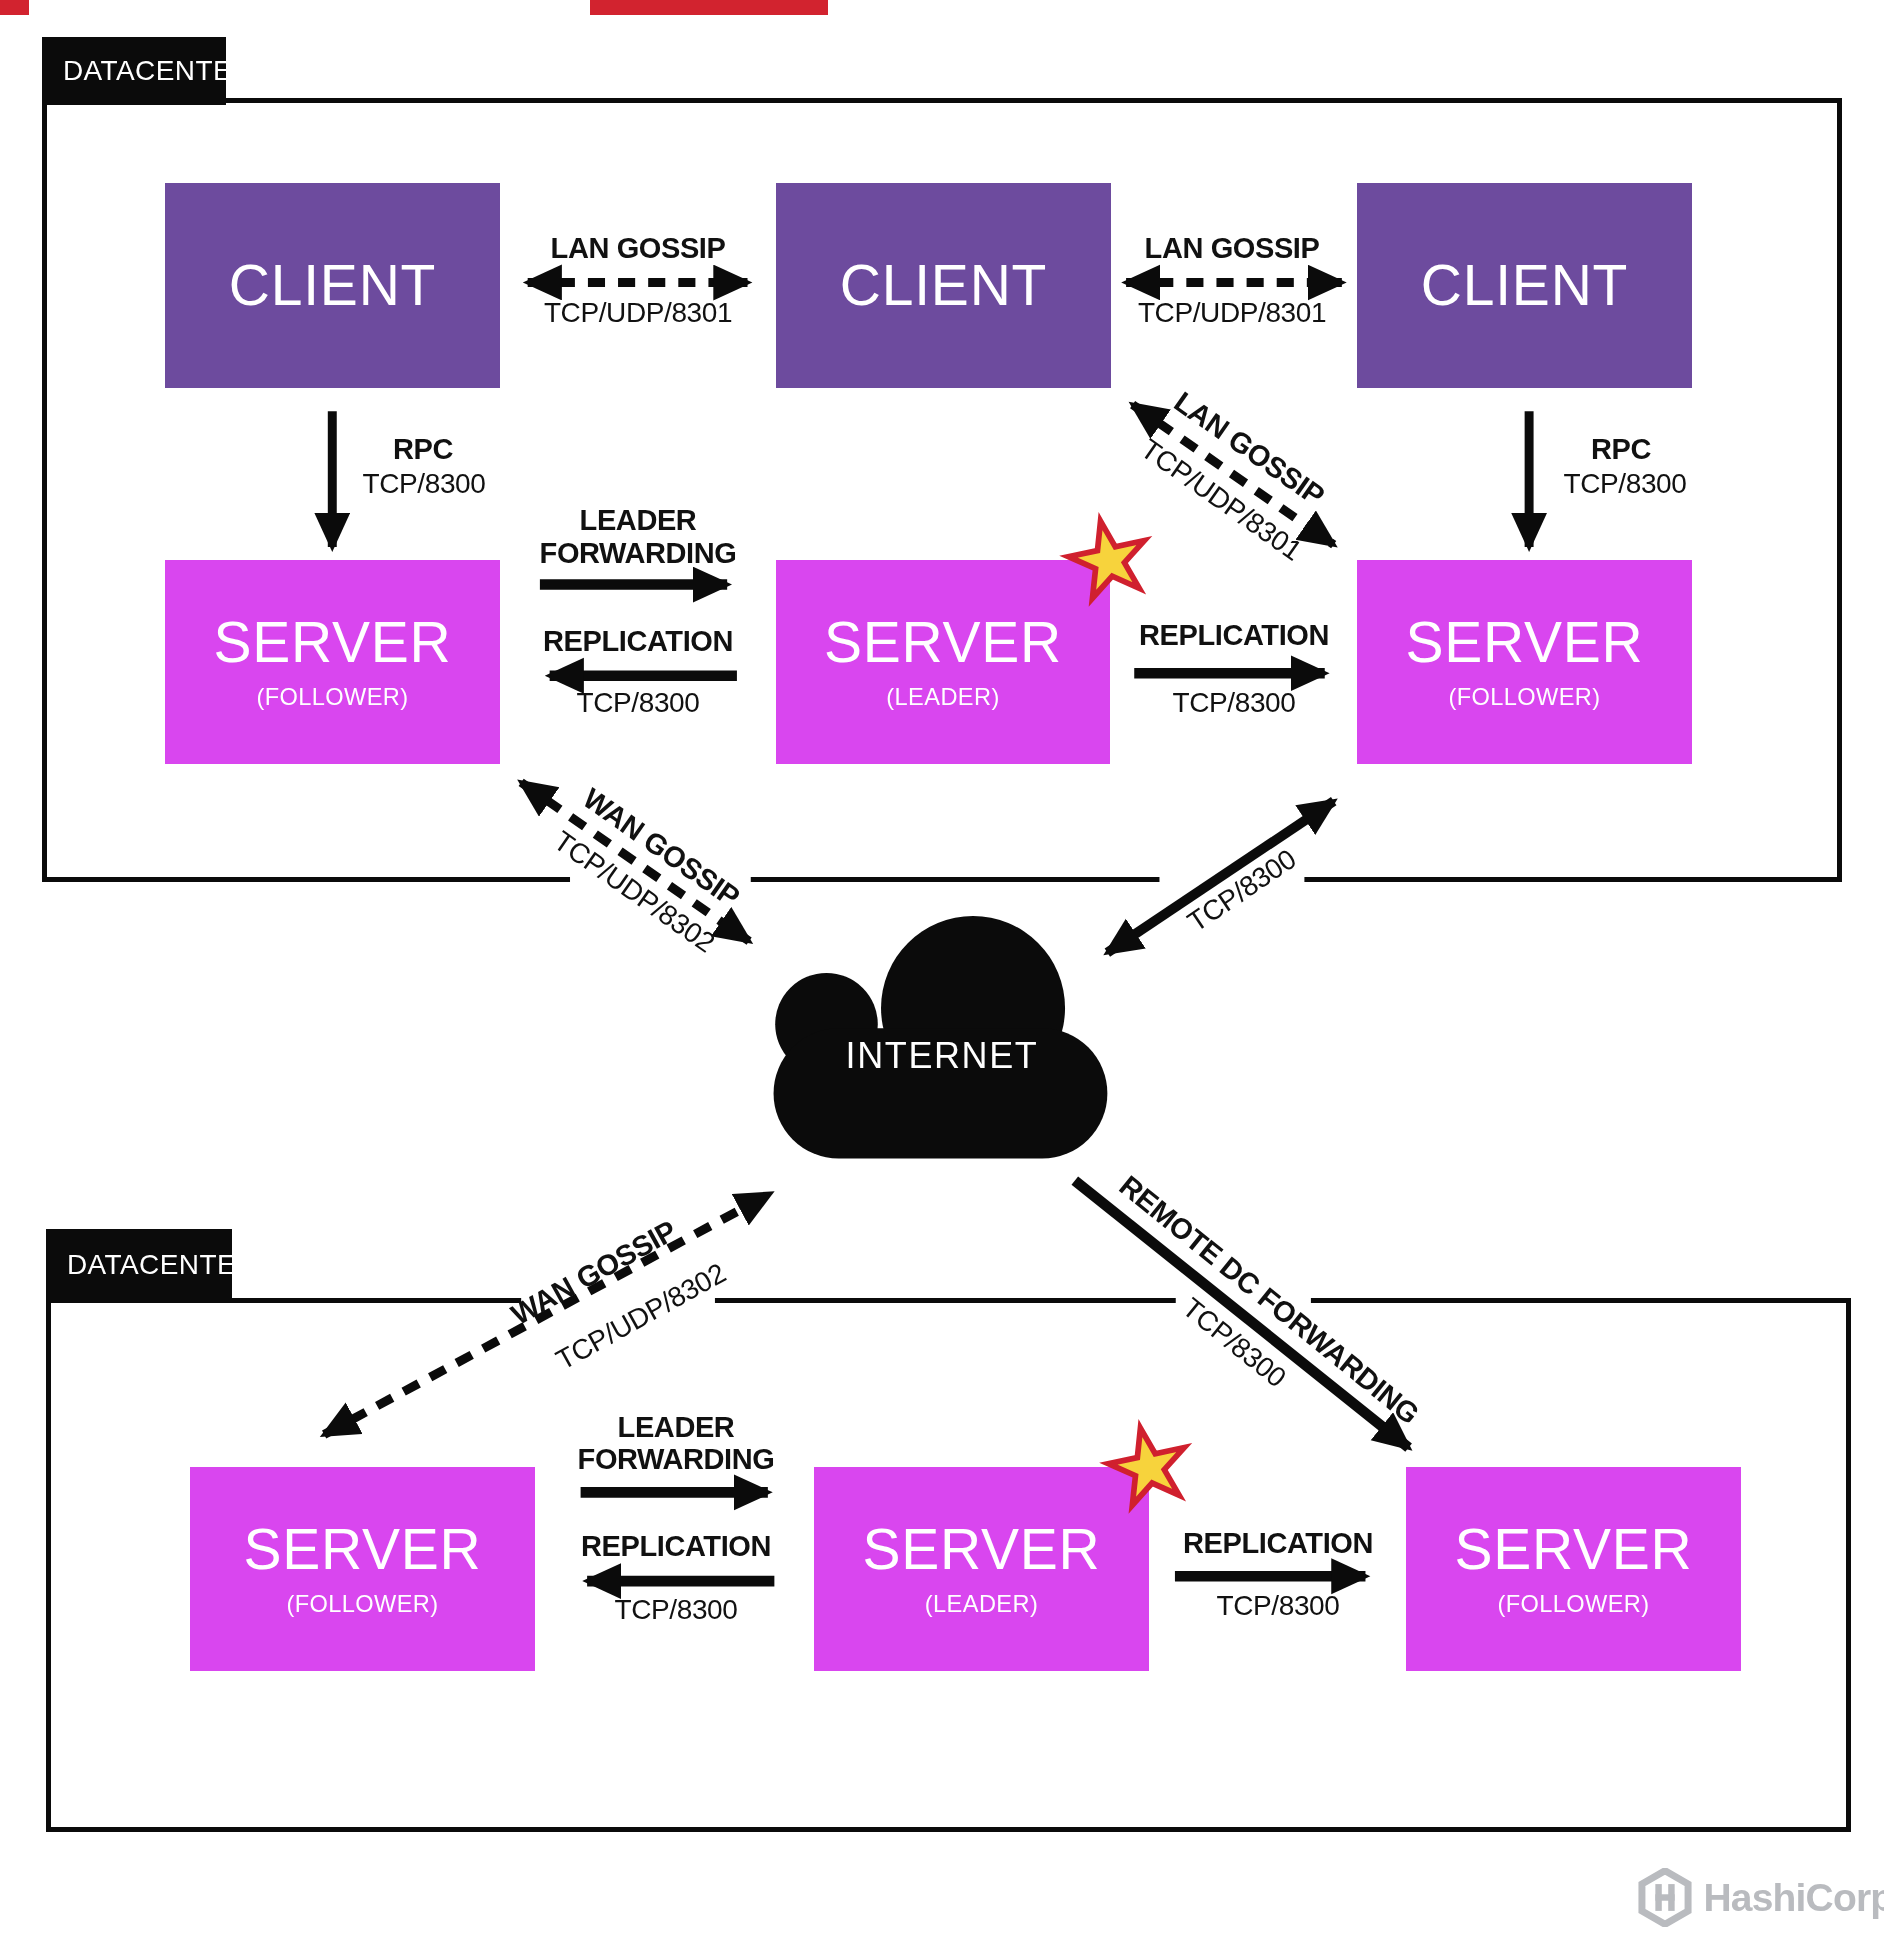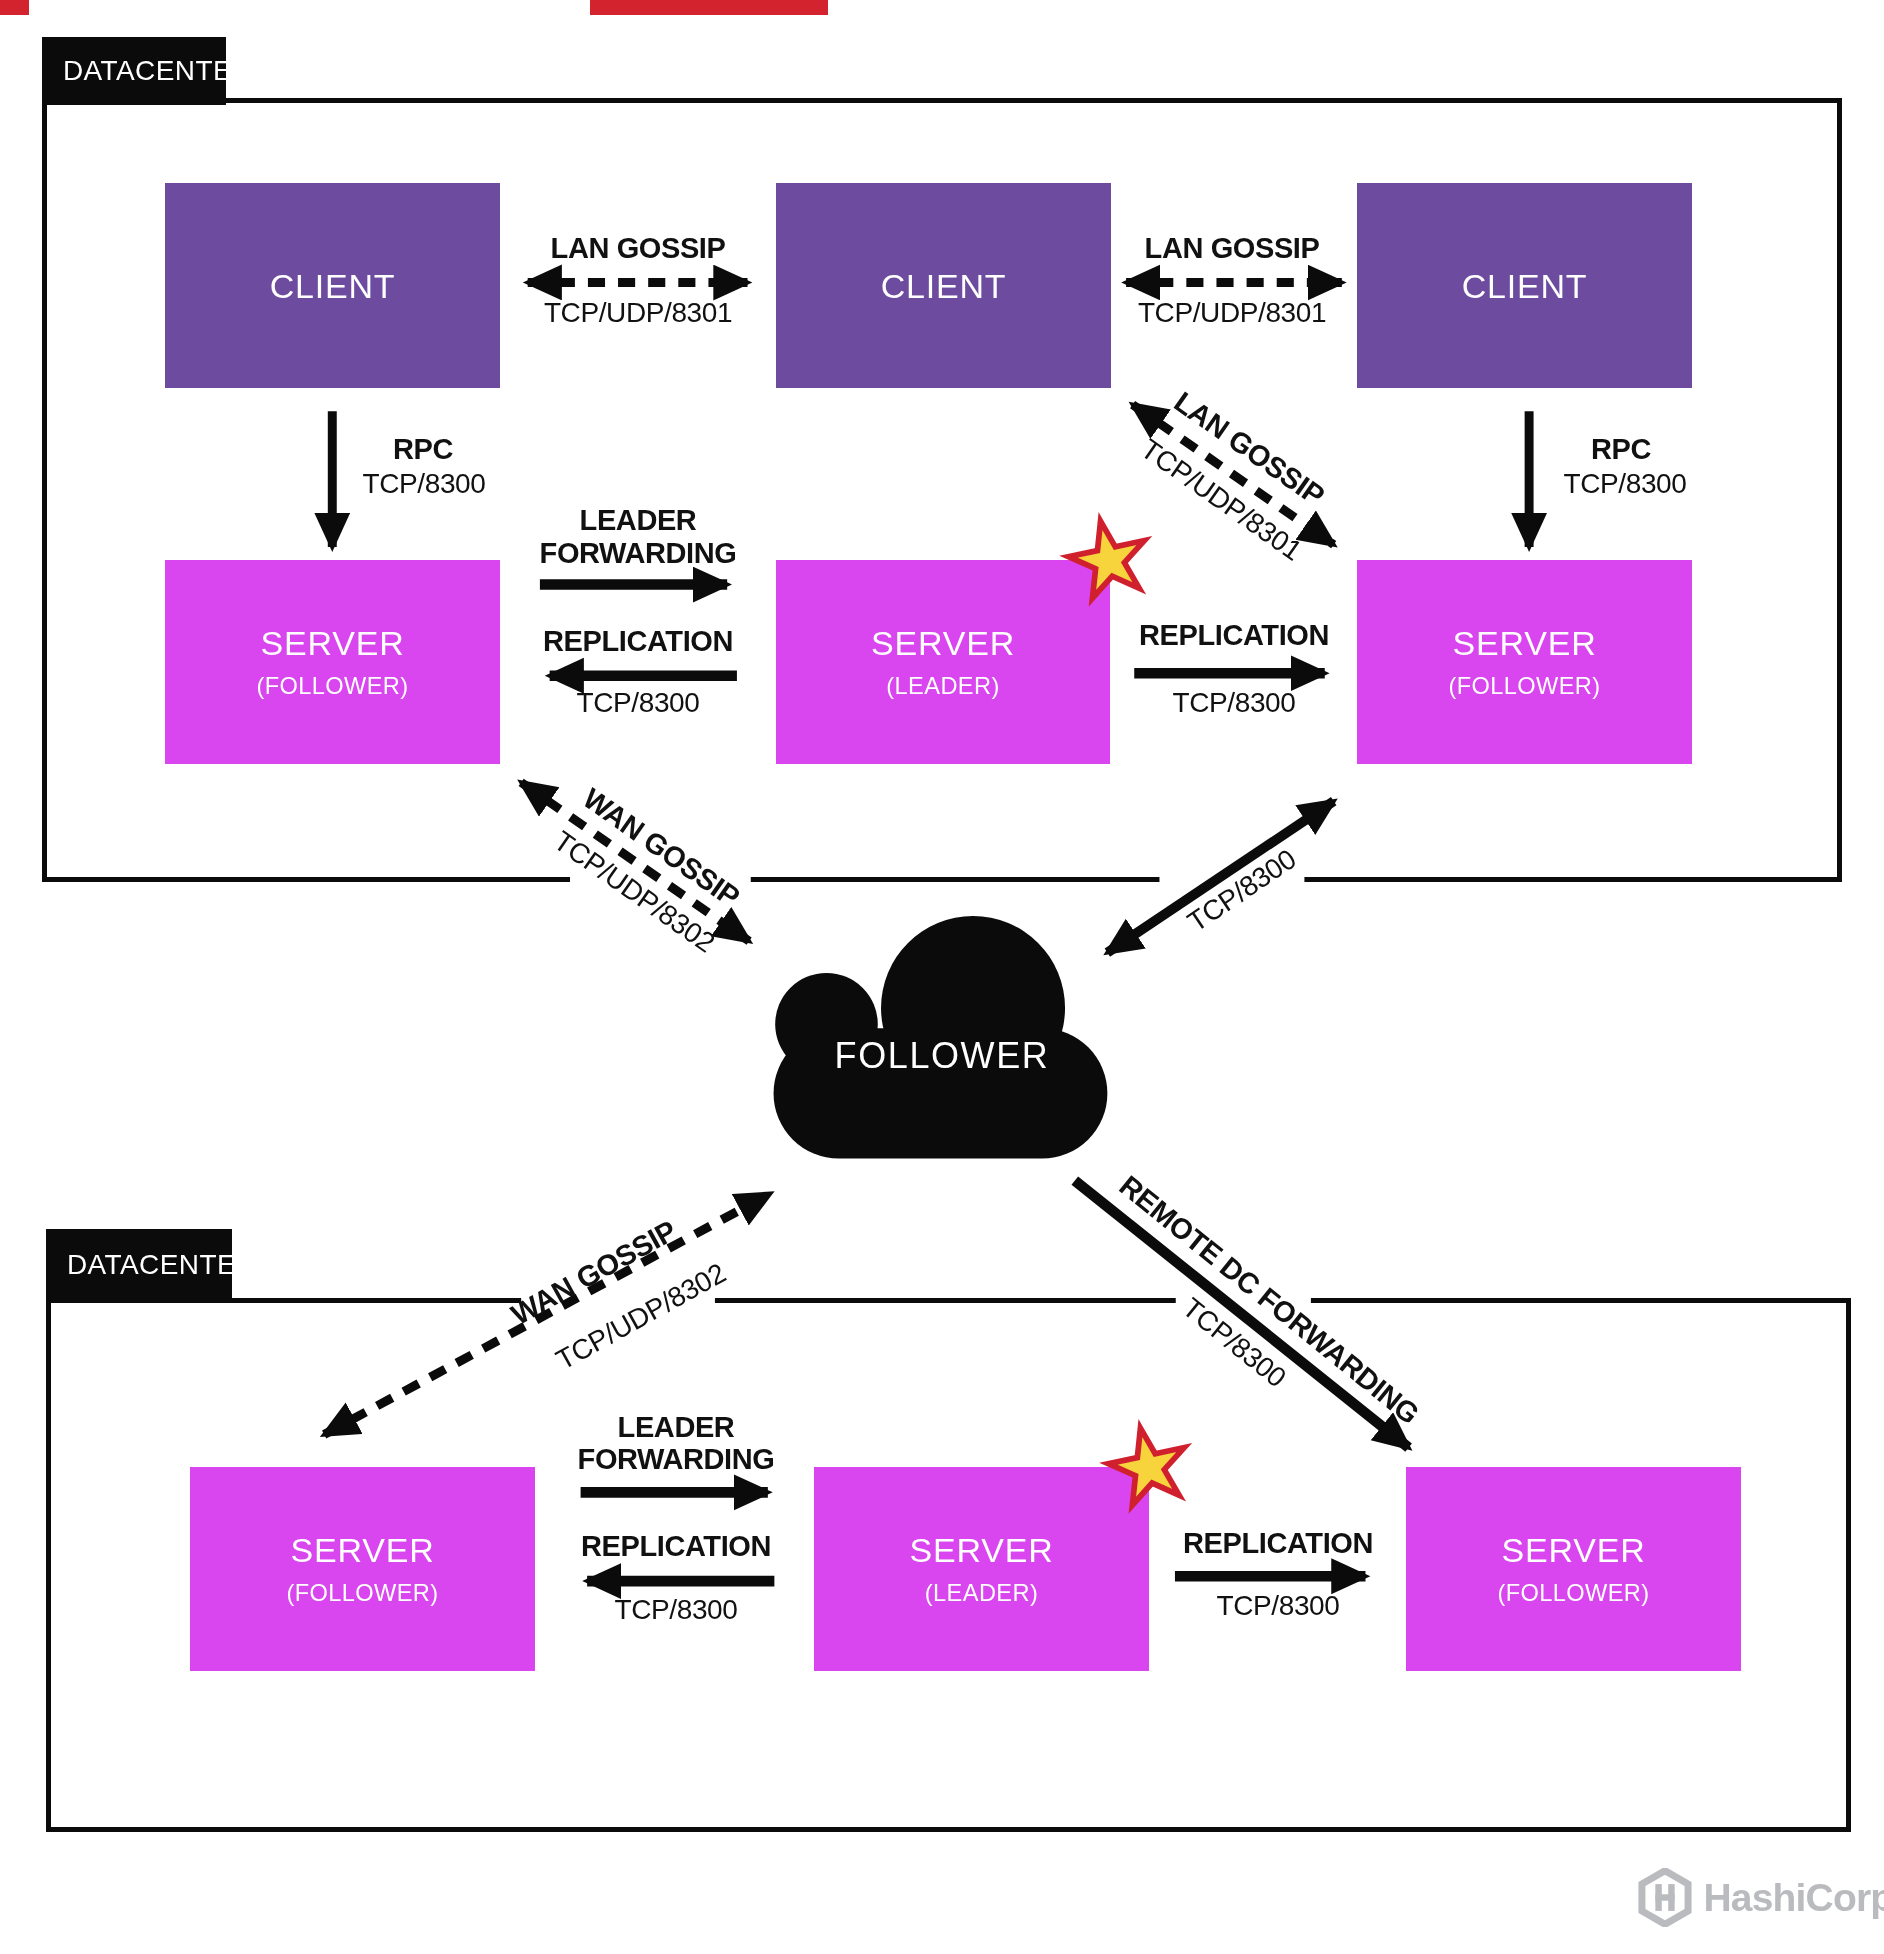--- a/index.html
+++ b/index.html
@@ -8,21 +8,21 @@
     font-family:"Liberation Sans",sans-serif;color:#111;
   }
   
   .dc-frame{position:absolute;border:5.7px solid #0b0b0b;background:transparent;}
   .dc-tab{position:absolute;background:#0b0b0b;color:#fff;display:flex;align-items:center;}
   .dc-tab span{font-size:28px;letter-spacing:0.4px;padding-left:21px;white-space:nowrap;}
   
   .node{position:absolute;display:flex;flex-direction:column;align-items:center;justify-content:center;color:#fff;text-align:center;}
   .node.client{background:#6d4b9e;}
   .node.server{background:#d946ef;}
-  .node-title{font-size:34px;letter-spacing:0.8px;line-height:1;}
+  .node-title{font-size:57px;letter-spacing:0.8px;line-height:1;}
   .node-sub{font-size:23.6px;letter-spacing:0.4px;margin-top:14.7px;line-height:1;}
   
   .tc{position:absolute;transform:translate(-50%,-50%);white-space:nowrap;line-height:1;}
   .t-bold{font-weight:700;font-size:29px;letter-spacing:-0.4px;}
   .t-port{font-weight:400;font-size:28px;letter-spacing:-0.4px;}
   .r35{transform:translate(-50%,-50%) rotate(35deg);}
   .rm34{transform:translate(-50%,-50%) rotate(-34deg);}
   .rm29{transform:translate(-50%,-50%) rotate(-29deg);}
   .r39{transform:translate(-50%,-50%) rotate(39deg);}
   .internet-label{color:#fff;font-size:36px;letter-spacing:1.6px;font-weight:400;}
@@ -134,21 +134,21 @@
     <path class="ln" d="M1443,1936 L1677,1936" stroke-width="13" marker-end="url(#ahE)"></path>
 
     <g transform="translate(1362,689) rotate(-12)">
       <path d="M0,-50 L11.2,-15.4 L47.6,-15.5 L18.1,5.9 L29.4,40.5 L0,19 L-29.4,40.5 L-18.1,5.9 L-47.6,-15.5 L-11.2,-15.4 Z" fill="#f7d33c" stroke="#d0202e" stroke-width="7" stroke-linejoin="miter"></path>
     </g>
     <g transform="translate(1411,1803) rotate(-12)">
       <path d="M0,-50 L11.2,-15.4 L47.6,-15.5 L18.1,5.9 L29.4,40.5 L0,19 L-29.4,40.5 L-18.1,5.9 L-47.6,-15.5 L-11.2,-15.4 Z" fill="#f7d33c" stroke="#d0202e" stroke-width="7" stroke-linejoin="miter"></path>
     </g>
   </svg>
 
-  <div class="tc internet-label" style="left:942px;top:1056px">FOLLOWER</div>
+  <div class="tc internet-label" style="left:942px;top:1056px">INTERNET</div>
 
   <div class="tc t-bold" style="left:638px;top:248px">LAN GOSSIP</div>
   <div class="tc t-port" style="left:638px;top:313px">TCP/UDP/8301</div>
   <div class="tc t-bold" style="left:1232px;top:248px">LAN GOSSIP</div>
   <div class="tc t-port" style="left:1232px;top:313px">TCP/UDP/8301</div>
 
   <div class="tc t-bold" style="left:423px;top:449px">RPC</div>
   <div class="tc t-port" style="left:424px;top:484px">TCP/8300</div>
   <div class="tc t-bold" style="left:1621px;top:449px">RPC</div>
   <div class="tc t-port" style="left:1625px;top:484px">TCP/8300</div>

